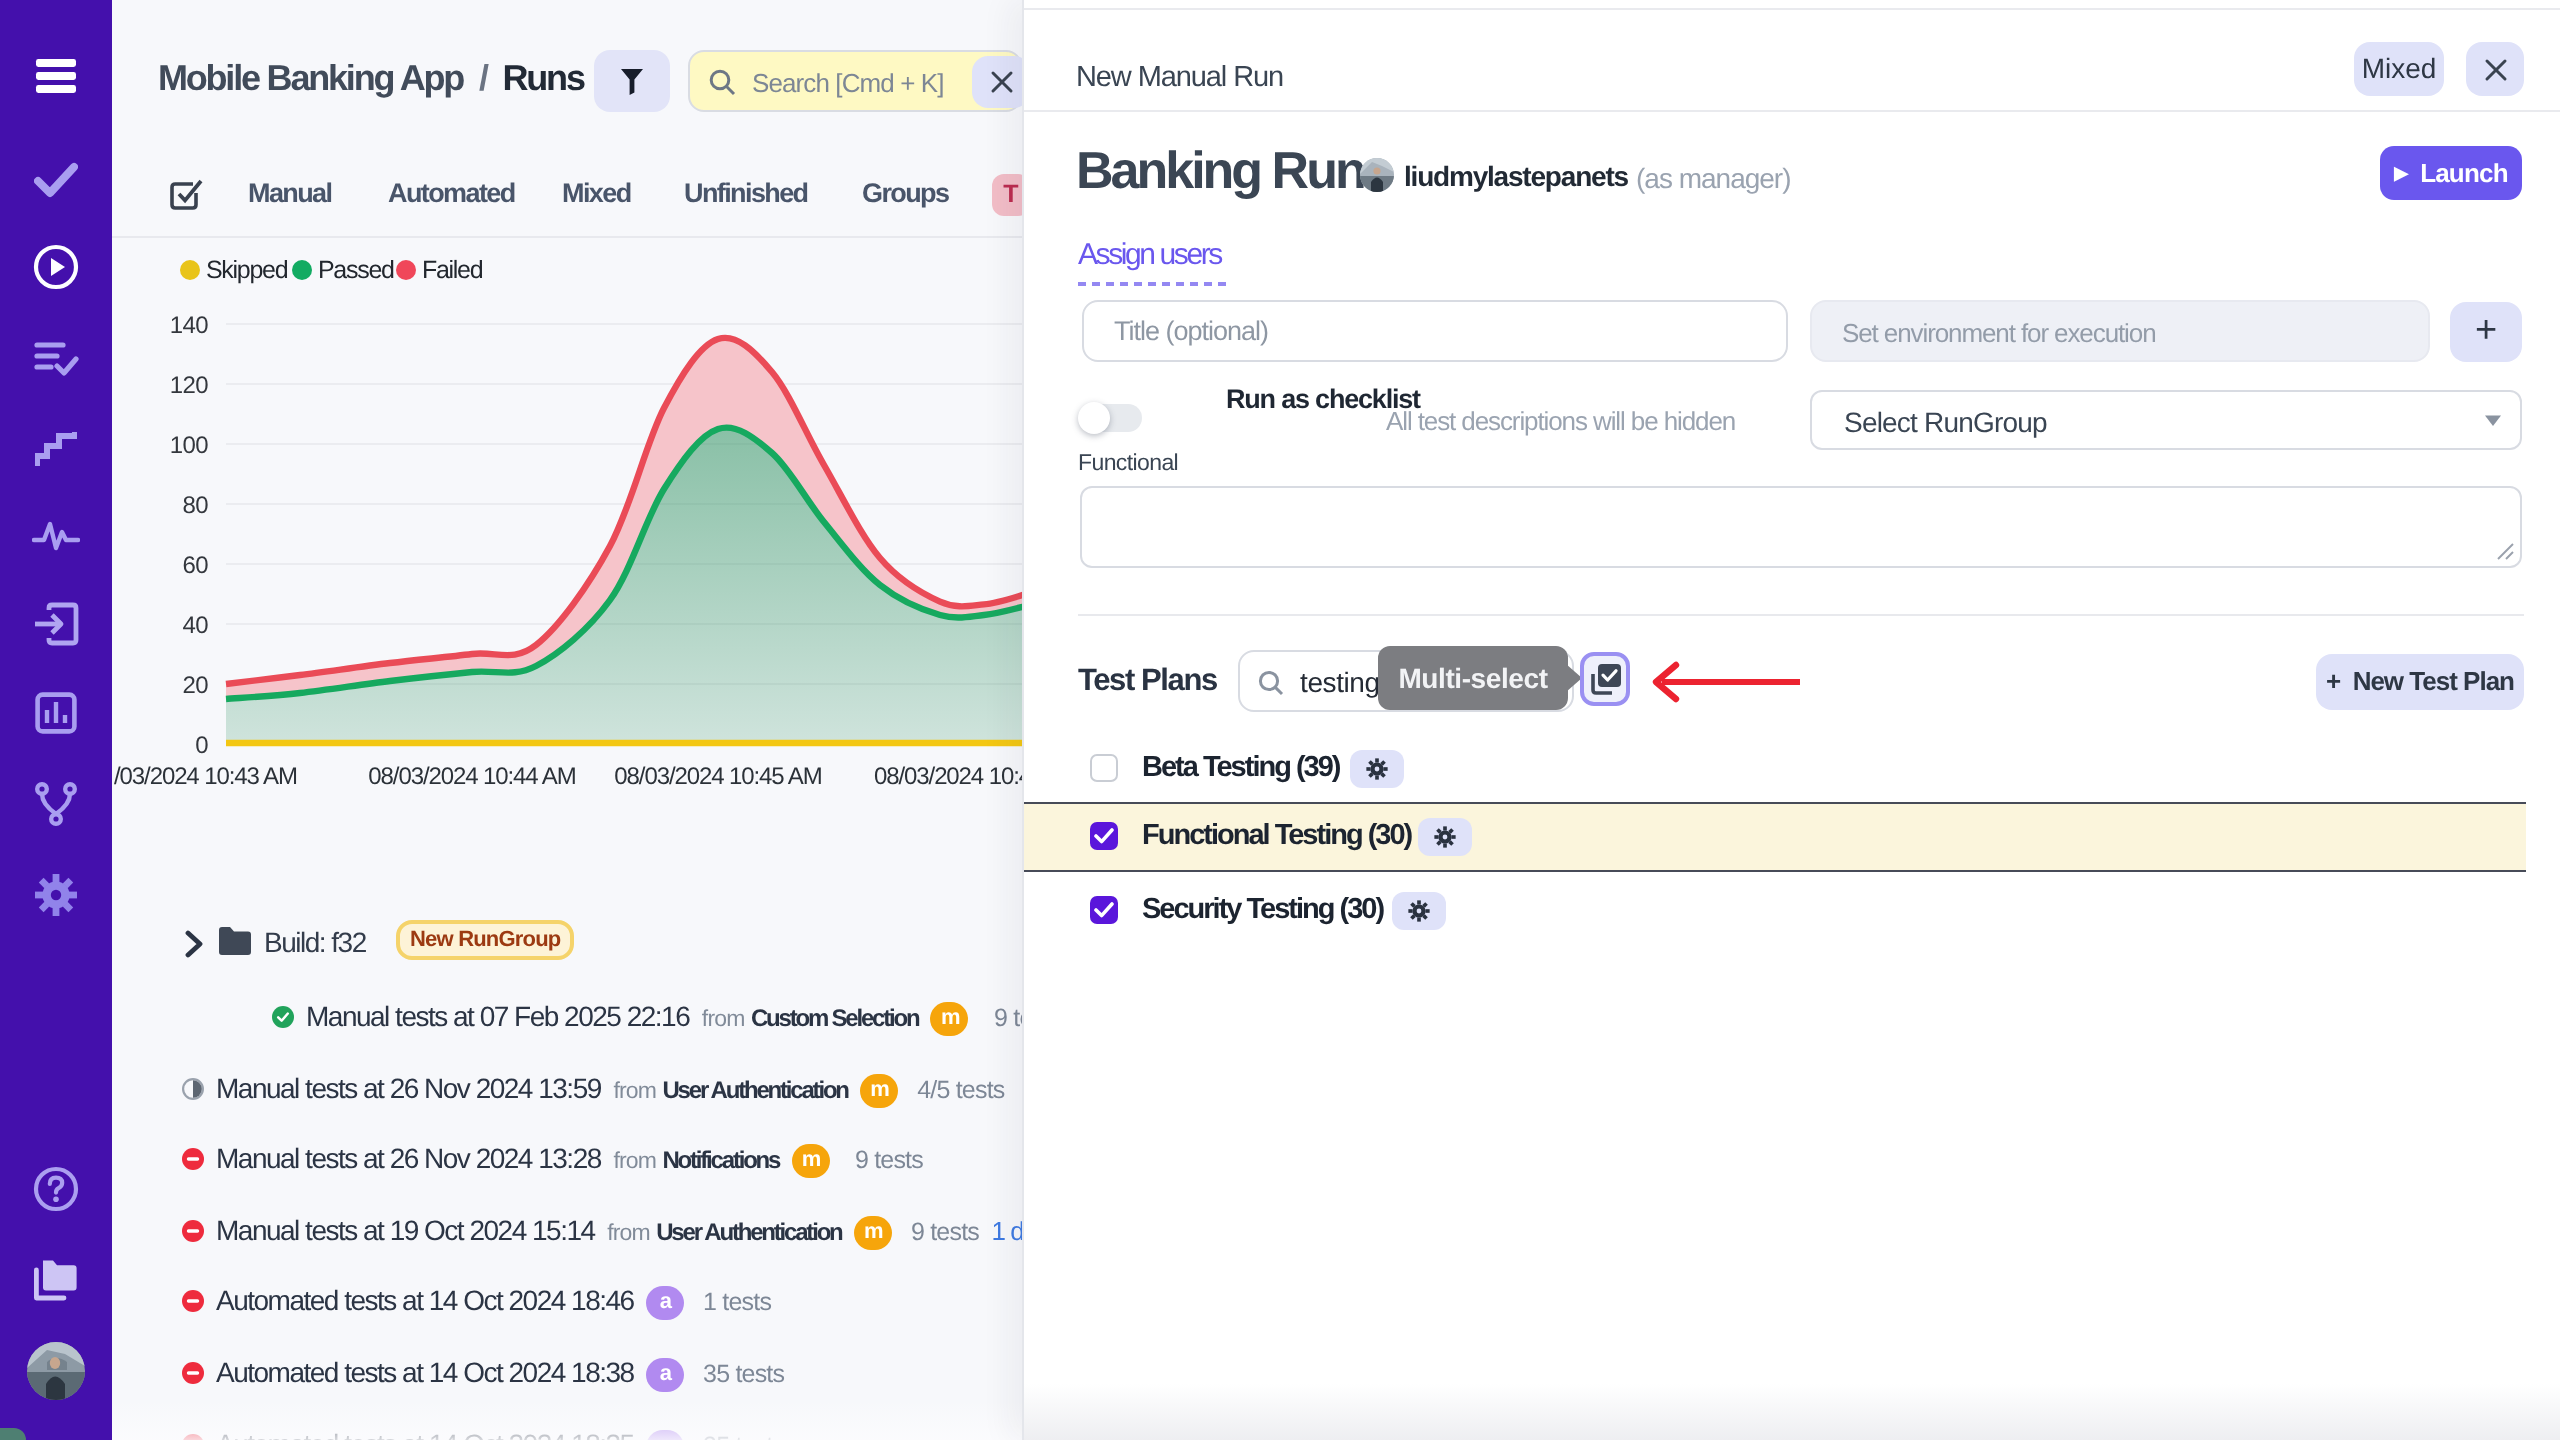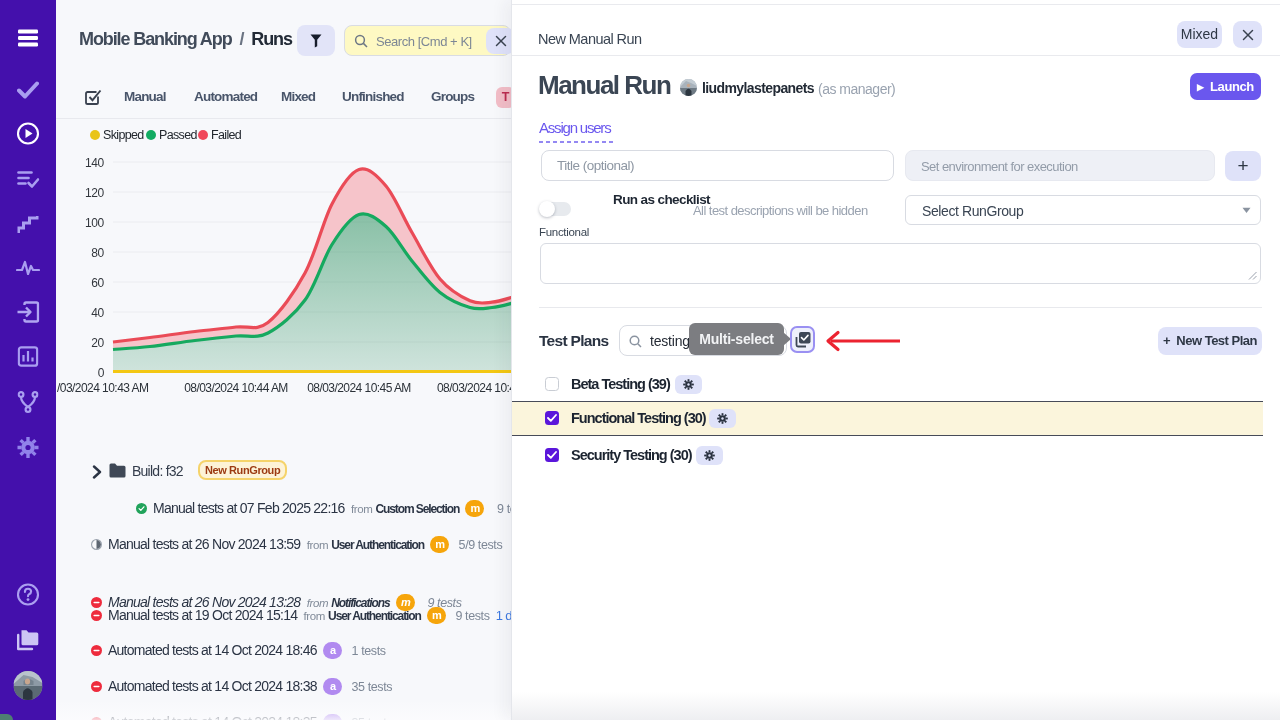--- a/index.html
+++ b/index.html
@@ -165,23 +165,23 @@
         <circle cx="8" cy="8" r="8" fill="#21a35b"></circle>
         <path d="M4.5 8.2 L7 10.7 L11.5 5.5" stroke="#fff" stroke-width="1.8" fill="none" stroke-linecap="round" stroke-linejoin="round"></path>
       </svg>
     <span class="t">Manual tests at 07 Feb 2025 22:16&nbsp; <span class="from">from</span> <span class="tgt">Custom Selection</span>&nbsp; <span class="pill pm">m</span> &nbsp;&nbsp;&nbsp;<span class="cnt">9 tests</span></span>
   </div>
   <div class="runrow" style="top:534px;">
     <svg class="sic" viewBox="0 0 16 16">
         <circle cx="8" cy="8" r="7.2" fill="none" stroke="#9aa2ad" stroke-width="1.6"></circle>
         <path d="M8 1.6 A6.4 6.4 0 0 1 8 14.4 Z" fill="#5d6672"></path>
       </svg>
-    <span class="t">Manual tests at 26 Nov 2024 13:59&nbsp; <span class="from">from</span> <span class="tgt">User Authentication</span>&nbsp; <span class="pill pm">m</span> &nbsp;&nbsp;<span class="cnt">5/9 tests</span></span>
-  </div>
-  <div class="runrow" style="top:592px;font-style:italic;">
+    <span class="t">Manual tests at 26 Nov 2024 13:59&nbsp; <span class="from">from</span> <span class="tgt">User Authentication</span>&nbsp; <span class="pill pm">m</span> &nbsp;&nbsp;<span class="cnt">4/5 tests</span></span>
+  </div>
+  <div class="runrow" style="top:569px;">
     <svg class="sic" viewBox="0 0 16 16">
         <circle cx="8" cy="8" r="8" fill="#ee2b3d"></circle>
         <rect x="3.5" y="6.8" width="9" height="2.4" rx="1.2" fill="#fff"></rect>
       </svg>
     <span class="t">Manual tests at 26 Nov 2024 13:28&nbsp; <span class="from">from</span> <span class="tgt">Notifications</span>&nbsp; <span class="pill pm">m</span> &nbsp;&nbsp;&nbsp;<span class="cnt">9 tests</span></span>
   </div>
   <div class="runrow" style="top:605px;">
     <svg class="sic" viewBox="0 0 16 16">
         <circle cx="8" cy="8" r="8" fill="#ee2b3d"></circle>
         <rect x="3.5" y="6.8" width="9" height="2.4" rx="1.2" fill="#fff"></rect>
@@ -317,21 +317,21 @@
   <div class="topline"></div>
   <div class="hdrline"></div>
   <div class="dh-title">New Manual Run</div>
   <div class="btn-lav" style="left:665px; top:21px; width:45px; height:27px; font-size:14px; line-height:27px;">Mixed</div>
   <div class="btn-lav" style="left:721px; top:21px; width:29px; height:27px;"><svg style="margin:7.5px 0 0 0.5px" width="12" height="12" viewBox="0 0 12 12">
         <g stroke="#3a4350" stroke-width="1.5" stroke-linecap="round">
           <line x1="1.5" y1="1.5" x2="10.5" y2="10.5"></line>
           <line x1="10.5" y1="1.5" x2="1.5" y2="10.5"></line>
         </g>
       </svg></div>
-  <div class="mr-title">Manual Run</div>
+  <div class="mr-title">Banking Run</div>
   <svg class="abs" style="left:168px; top:79px;" width="17" height="17" viewBox="0 0 17 17">
       <defs>
         <clipPath id="mrc">
           <circle cx="8.5" cy="8.5" r="8.5"></circle>
         </clipPath>
       </defs>
       <g clip-path="url(#mrc)">
         <rect width="17" height="17" fill="#a9b3bc"></rect>
         <rect y="9" width="17" height="8" fill="#6e7a84"></rect>
         <path d="M0 8 L6 2 L11 4 L17 7 L17 0 L0 0 Z" fill="#c3ccd3"></path>

